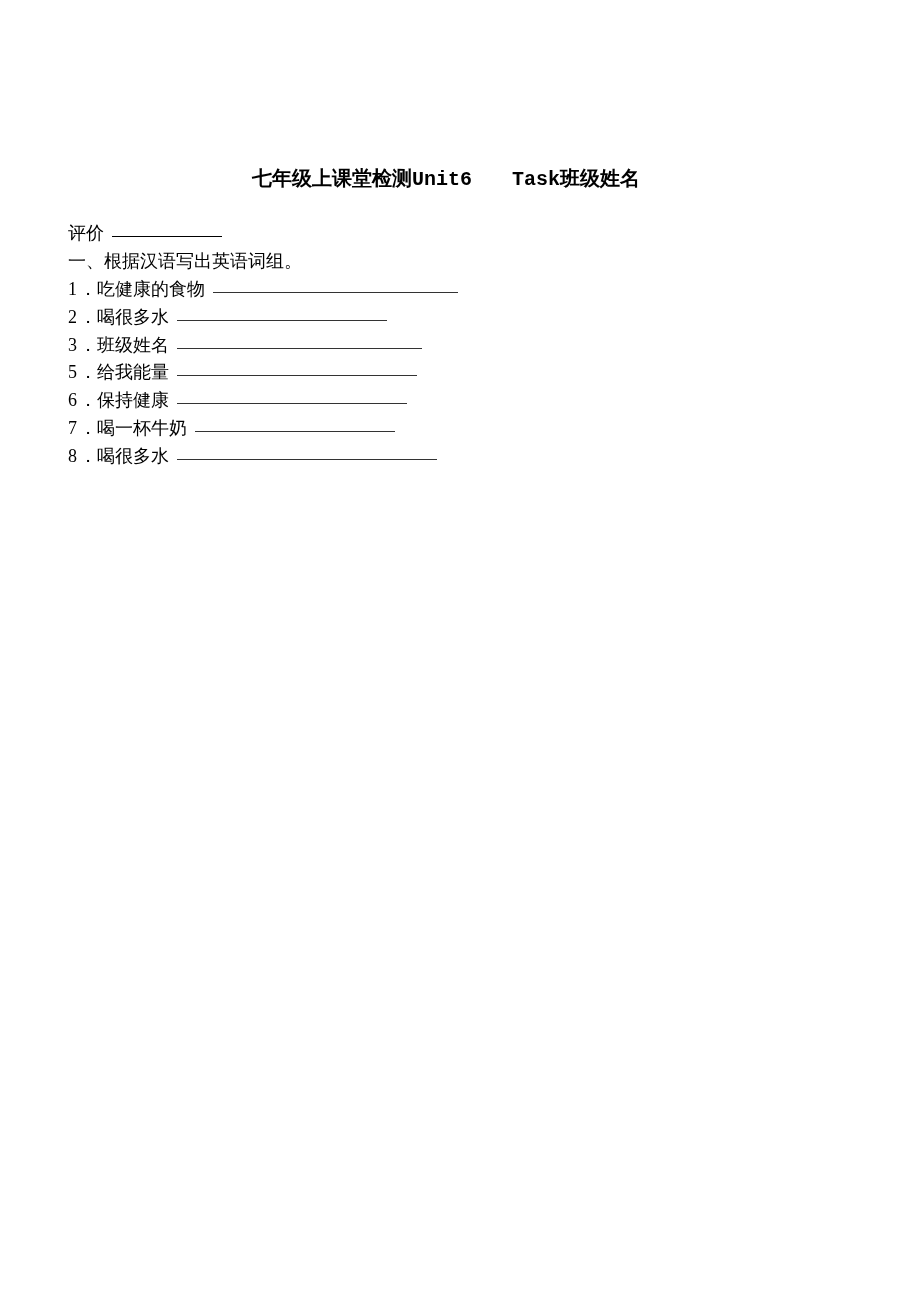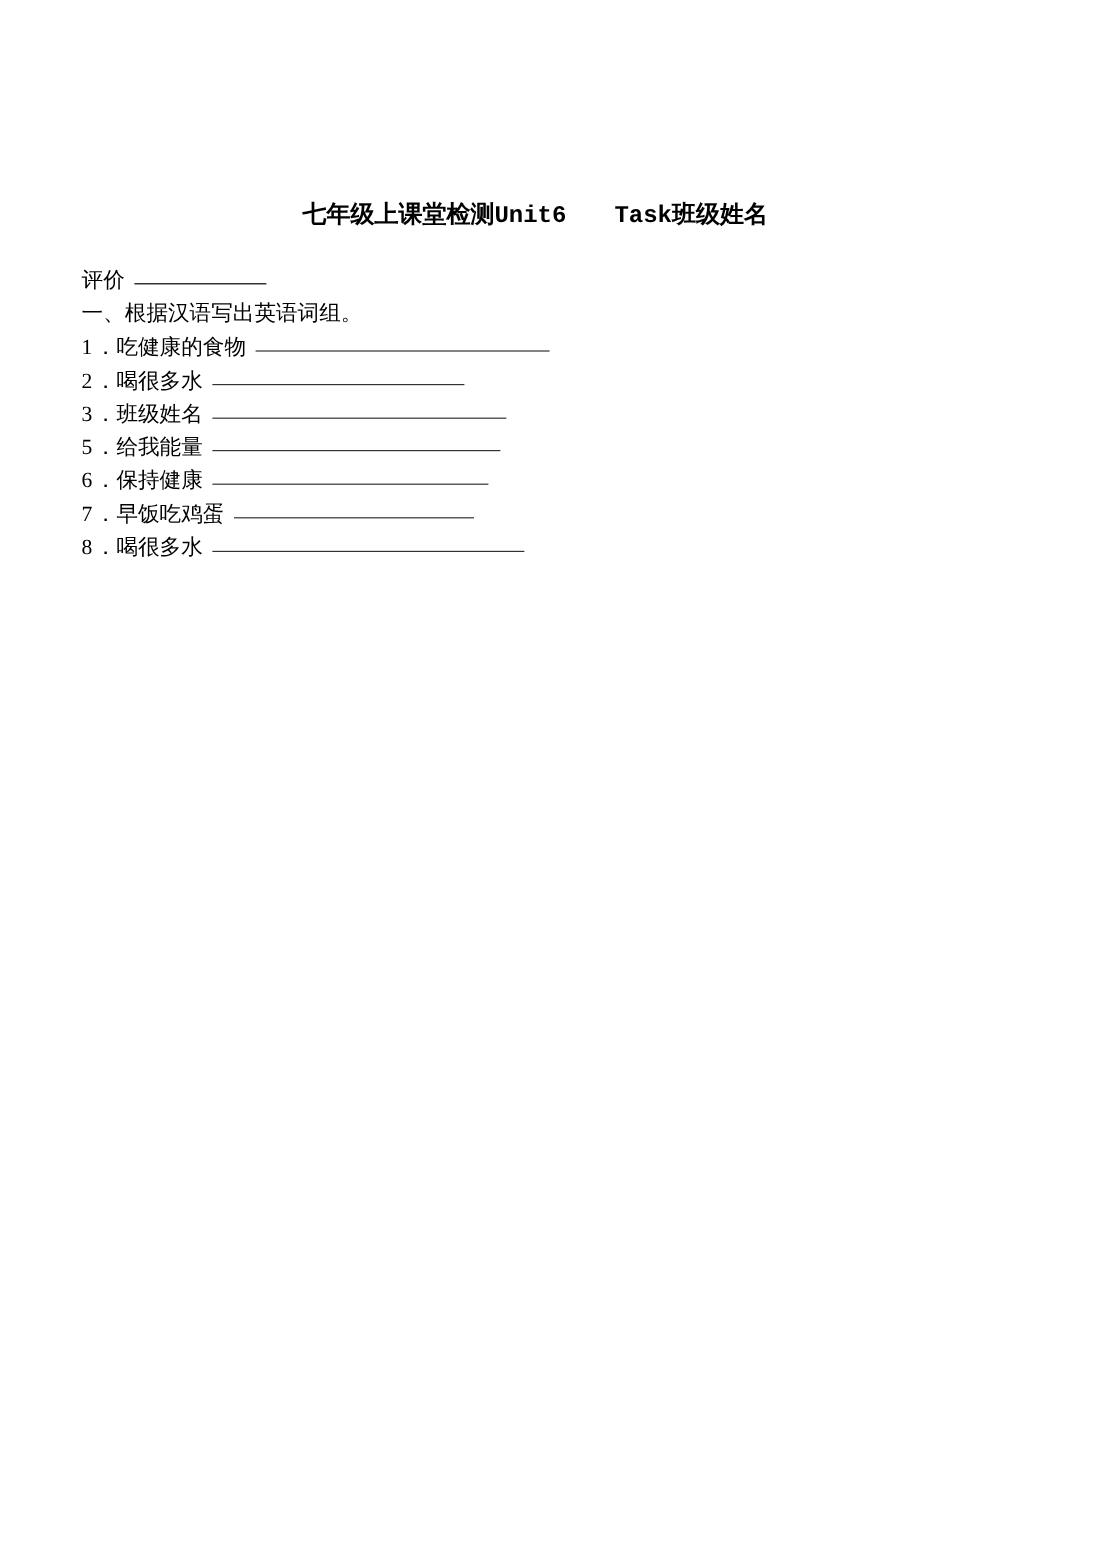--- a/index.html
+++ b/index.html
@@ -84,18 +84,18 @@
   <div class="line">
     <span class="num">3</span><span>．班级姓名</span><span class="fill-blank" style="min-width:245px"></span>
   </div>
   <div class="line">
     <span class="num">5</span><span>．给我能量</span><span class="fill-blank" style="min-width:240px"></span>
   </div>
   <div class="line">
     <span class="num">6</span><span>．保持健康</span><span class="fill-blank" style="min-width:230px"></span>
   </div>
   <div class="line">
-    <span class="num">7</span><span>．早饭吃鸡蛋</span><span class="fill-blank" style="min-width:200px"></span>
+    <span class="num">7</span><span>．喝一杯牛奶</span><span class="fill-blank" style="min-width:200px"></span>
   </div>
   <div class="line">
     <span class="num">8</span><span>．喝很多水</span><span class="fill-blank" style="min-width:260px"></span>
   </div>
 </div>
 
 </body></html>

